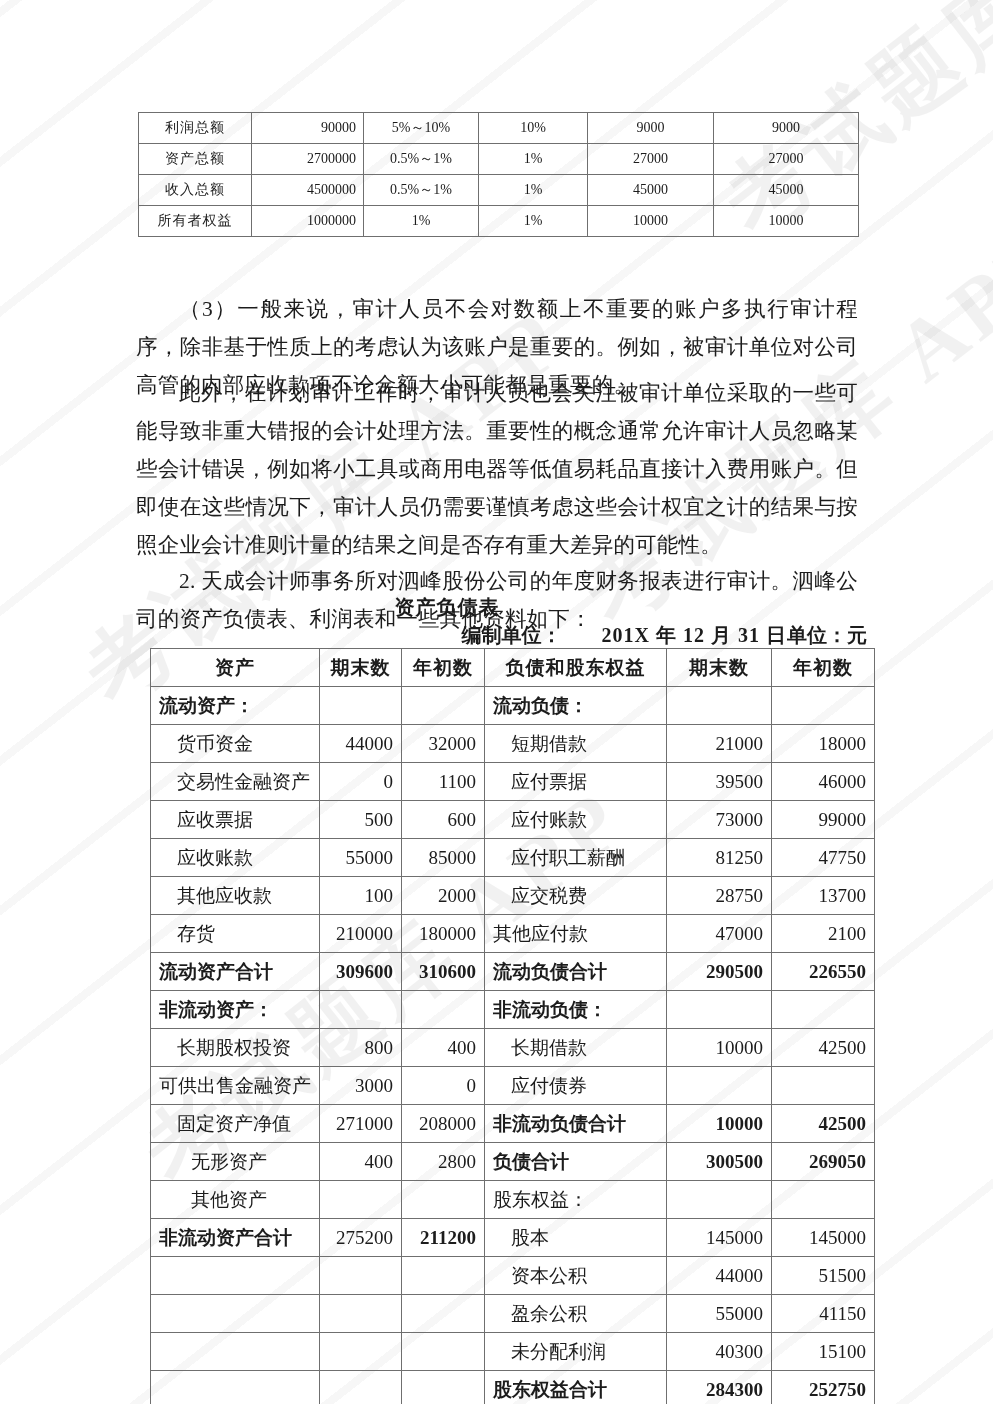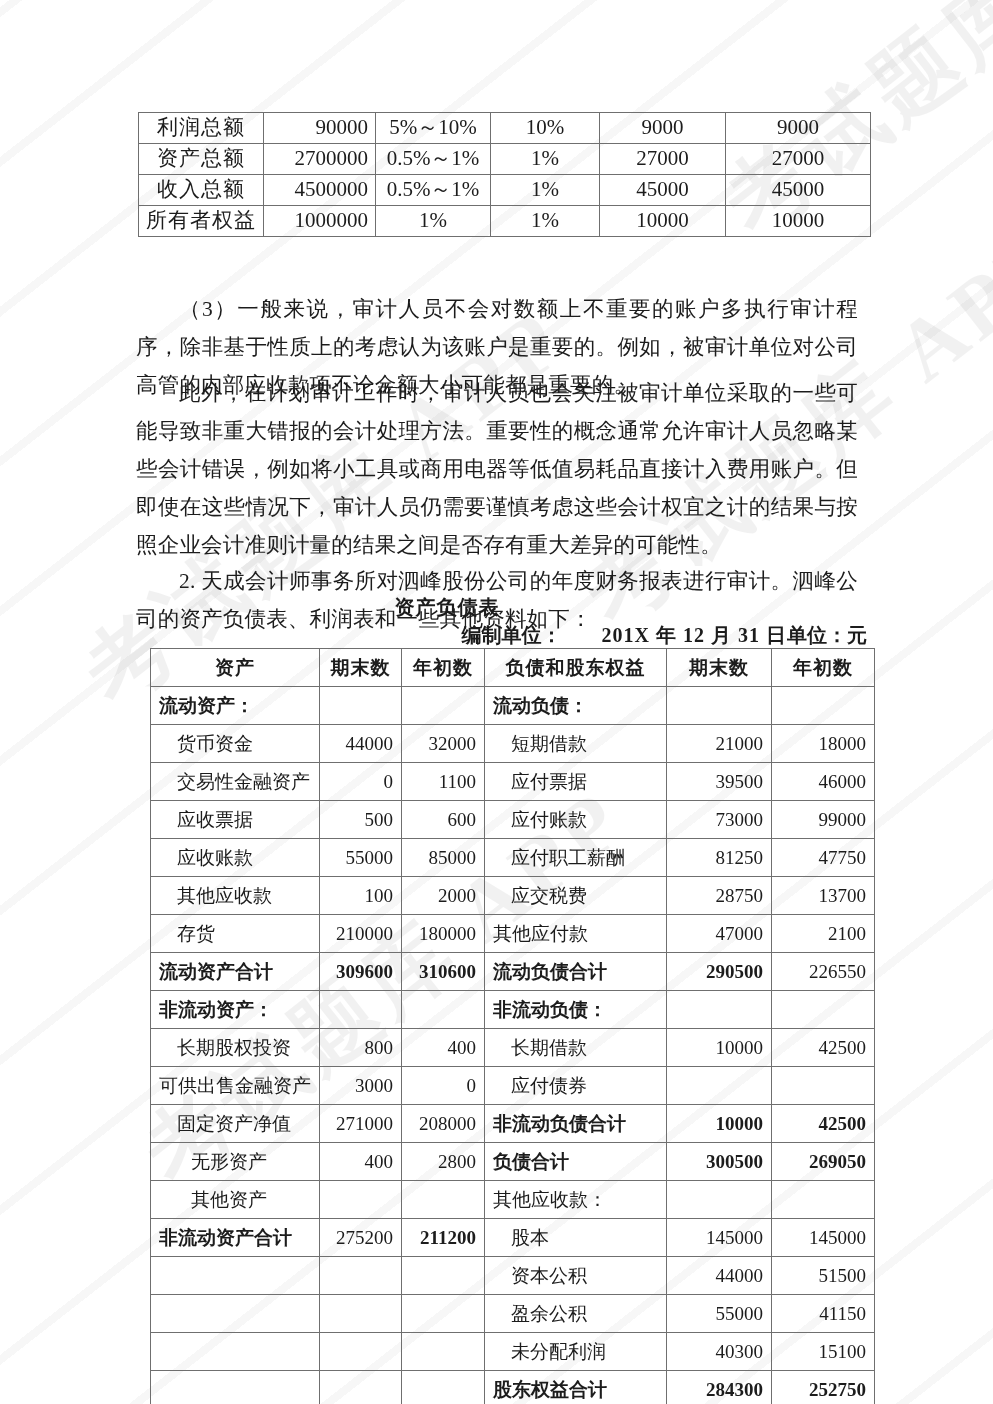--- a/index.html
+++ b/index.html
@@ -51,21 +51,21 @@
   .wm-d { left: 700px; top: 170px;  font-size: 86px; letter-spacing: 6px; }
 
   .content { position: relative; z-index: 2; }
 
   
   .t1 {
     position: absolute;
     left: 138px;
     top: 112px;
     border-collapse: collapse;
-    font-size: 21px;
+    font-size: 14px;
     table-layout: fixed;
   }
   .t1 td {
     border: 1px solid #6f6f6f;
     height: 30px;
     padding: 0 7px;
     white-space: nowrap;
     line-height: 1.1;
   }
   .t1 .c-lab { width: 98px; text-align: center; letter-spacing: 1px; }
@@ -281,21 +281,21 @@
             <td class="lab">其他应付款</td>
             <td class="num">47000</td>
             <td class="num">2100</td>
           </tr>
           <tr>
             <td class="lab" style="font-weight: bold;">流动资产合计</td>
             <td class="num" style="font-weight: bold;">309600</td>
             <td class="num" style="font-weight: bold;">310600</td>
             <td class="lab" style="font-weight: bold;">流动负债合计</td>
             <td class="num" style="font-weight: bold;">290500</td>
-            <td class="num" style="font-weight: normal; margin-top: 20px;">226550</td>
+            <td class="num" style="font-weight: bold; margin-top: 20px;">226550</td>
           </tr>
           <tr>
             <td class="lab" style="font-weight: bold;">非流动资产：</td>
             <td class="num"></td>
             <td class="num"></td>
             <td class="lab" style="font-weight: bold;">非流动负债：</td>
             <td class="num"></td>
             <td class="num"></td>
           </tr>
           <tr>
@@ -327,21 +327,21 @@
             <td class="num">400</td>
             <td class="num">2800</td>
             <td class="lab" style="font-weight: bold;">负债合计</td>
             <td class="num" style="font-weight: bold;">300500</td>
             <td class="num" style="font-weight: bold;">269050</td>
           </tr>
           <tr>
             <td class="lab ind2">其他资产</td>
             <td class="num"></td>
             <td class="num"></td>
-            <td class="lab">其他应收款：</td>
+            <td class="lab">股东权益：</td>
             <td class="num"></td>
             <td class="num"></td>
           </tr>
           <tr>
             <td class="lab" style="font-weight: bold;">非流动资产合计</td>
             <td class="num" style="font-weight: normal;">275200</td>
             <td class="num" style="font-weight: bold;">211200</td>
             <td class="lab ind">股本</td>
             <td class="num">145000</td>
             <td class="num">145000</td>

